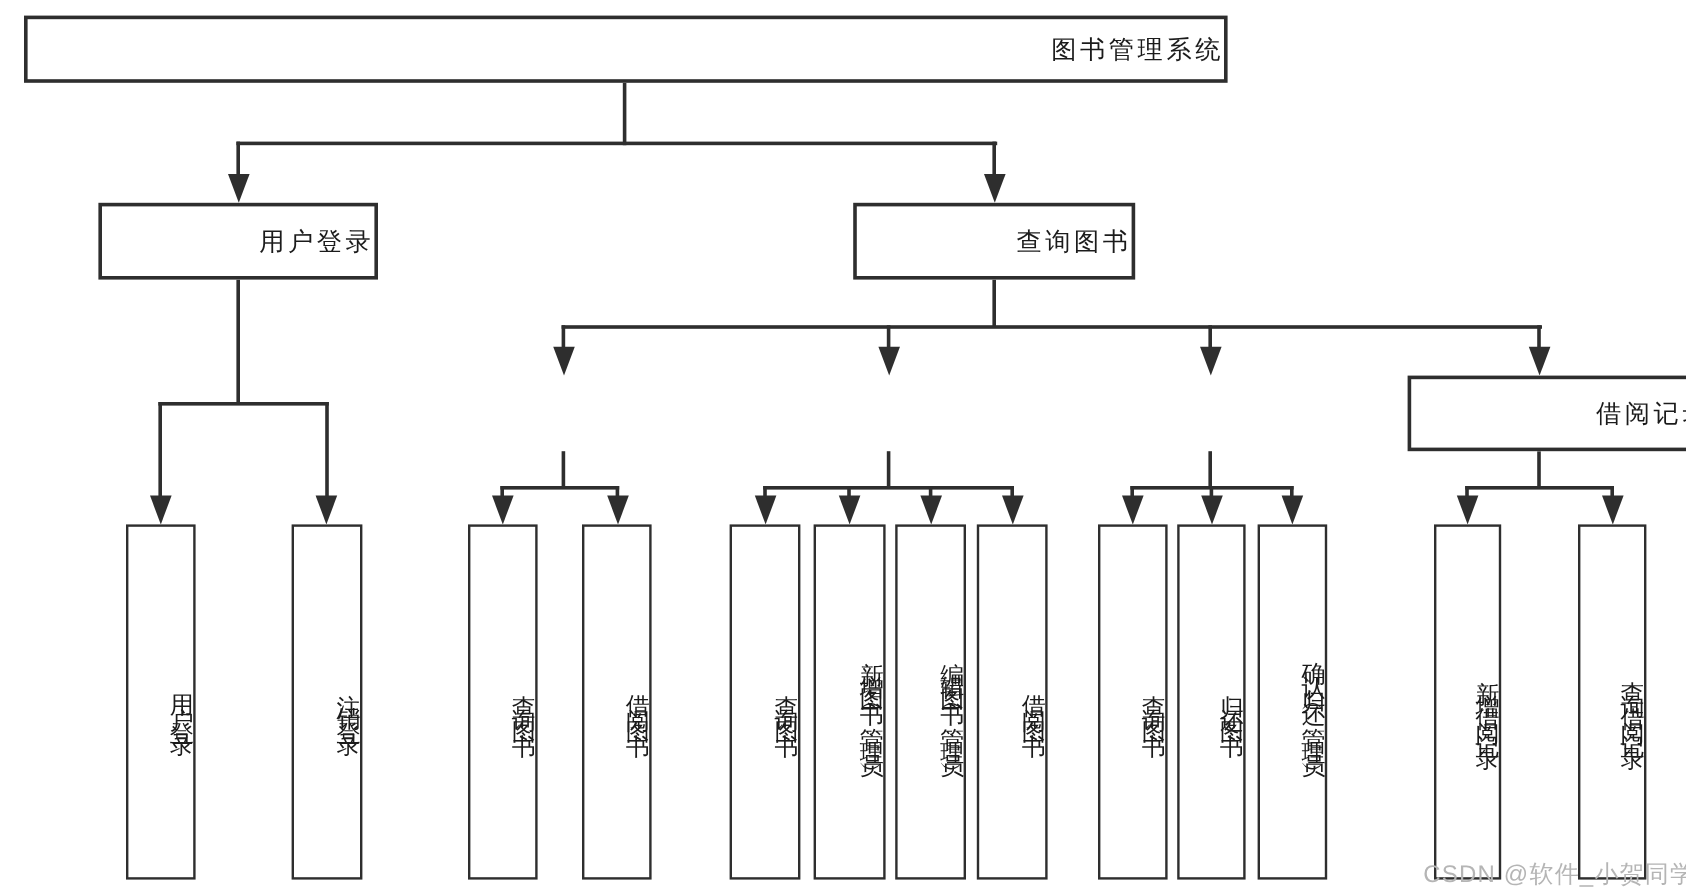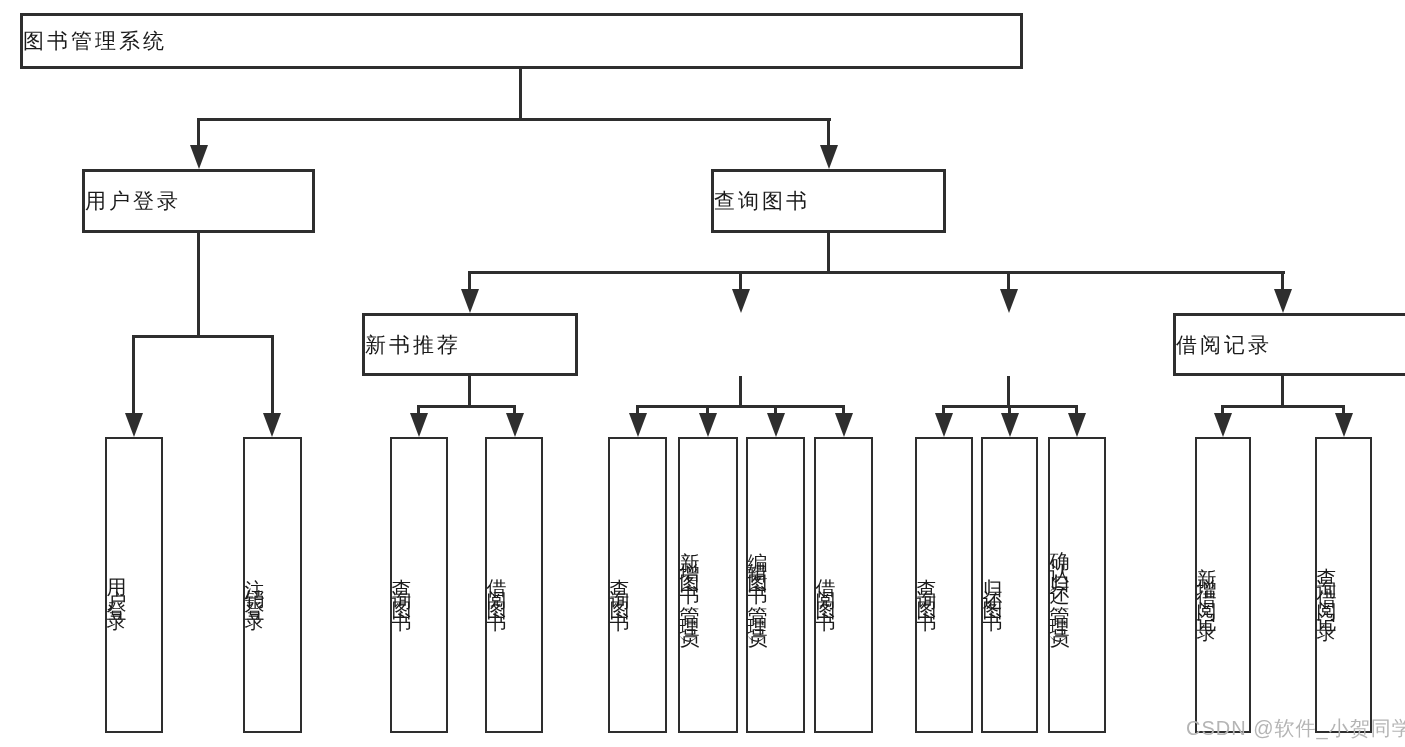--- a/index.html
+++ b/index.html
@@ -10,21 +10,21 @@
     font-family:"Liberation Sans","DejaVu Sans",sans-serif;
     overflow:hidden;
   }
   .box{
     position:absolute;
     box-sizing:border-box;
     border:3px solid #2e2e2e;
     background:#ffffff;
     display:flex;
     align-items:center;
-    justify-content:flex-start;
+    justify-content:flex-end;
     color:#1b1b1b;
     font-size:21px;
     letter-spacing:3px;
     text-align:center;
     z-index:2;
   }
   .leaf{
     border-width:2px;
   }
   .leaf .vtext{
@@ -127,23 +127,20 @@
     <span>图书管理系统</span>
   </div>
 
   <div class="box" style="left:82px;top:169px;width:233px;height:64px;">
     <span>用户登录</span>
   </div>
   <div class="box" style="left:711px;top:169px;width:235px;height:64px;">
     <span>查询图书</span>
   </div>
 
-  <div class="box" style="left:362px;top:313px;width:216px;height:63px;">
-    <span>新书推荐</span>
-  </div>
   <div class="box" style="left:1173px;top:313px;width:256px;height:63px;">
     <span>借阅记录</span>
   </div>
 
   <div class="box leaf" style="left:105px;top:437px;width:58px;height:296px;">
     <span class="vtext">用户登录</span>
   </div>
   <div class="box leaf" style="left:243px;top:437px;width:59px;height:296px;">
     <span class="vtext">注销登录</span>
   </div>

